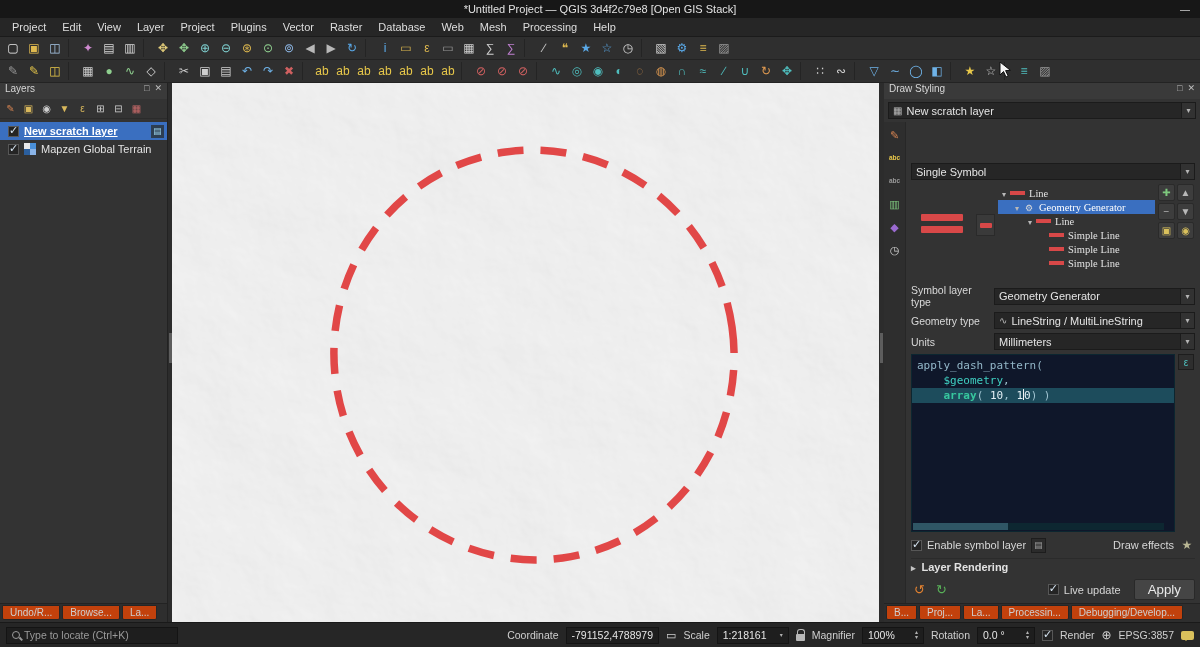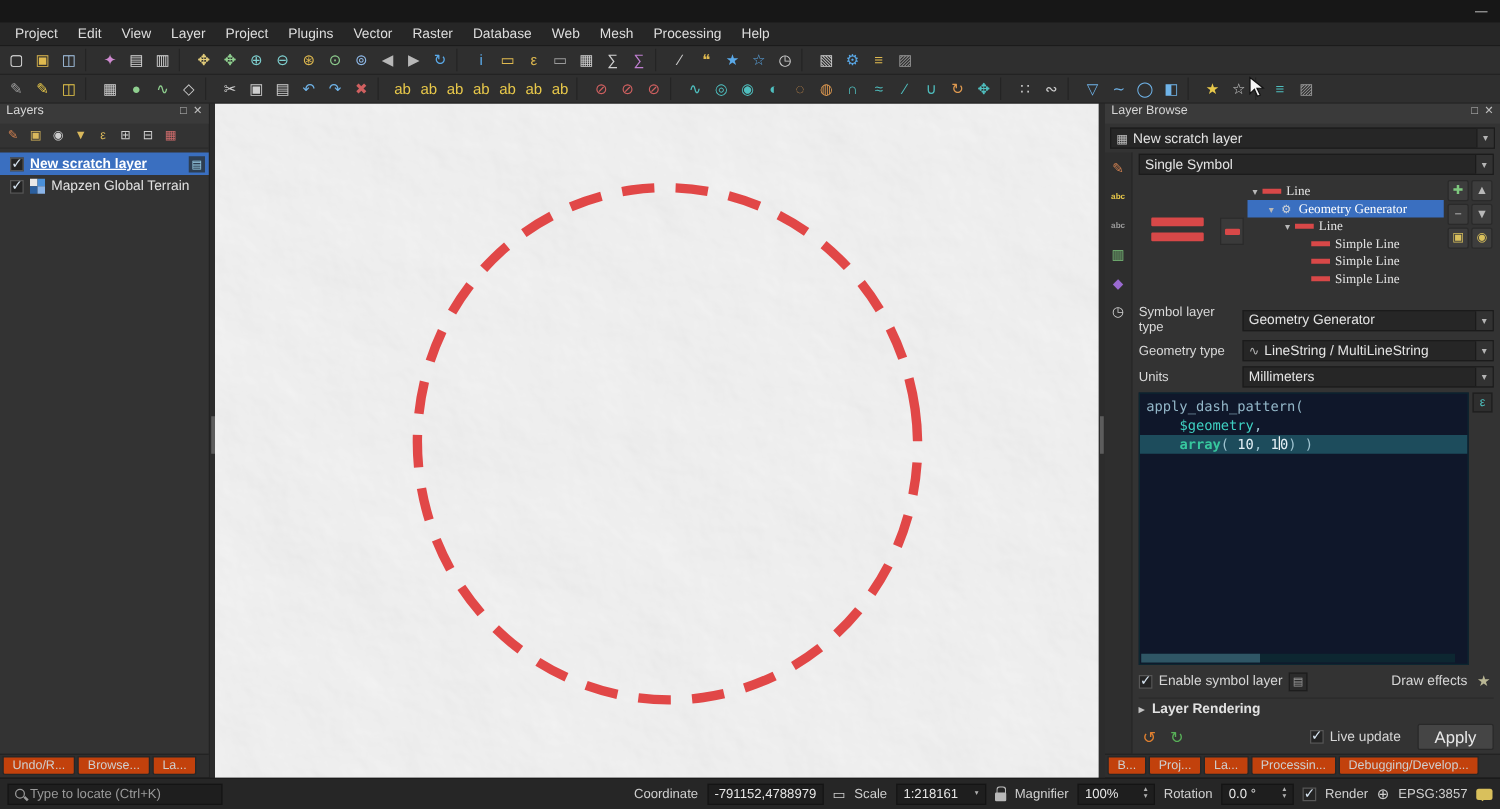--- a/index.html
+++ b/index.html
@@ -63,21 +63,21 @@
   .c-arrow { margin-left:auto; width:14px; align-self:stretch; display:flex; align-items:center; justify-content:center; background:#323232; border-left:1px solid #1b1b1b; color:#b5b5b5; }
   .c-arrow::before { content:"▾"; font-size:8px; }
   .combo .c-icon { font-size:10px; color:#b8b8b8; }
 
   #styling-body { display:flex; flex:1; min-height:0; margin-top:3px; }
   #strip { width:22px; background:#2e2e2e; border-right:1px solid #272727; display:flex; flex-direction:column; align-items:center; gap:7px; padding-top:5px; flex:none; }
   .strip-btn { width:16px; height:16px; display:flex; align-items:center; justify-content:center; }
   .strip-btn .glyph { font-size:11px; line-height:1; }
   .strip-btn .glyph.small { font-size:6.5px; font-weight:bold; }
 
-  #styling-content { flex:1; min-width:0; display:flex; flex-direction:column; gap:4px; padding:1px 5px 3px 5px; }
+  #styling-content { flex:1; min-width:0; display:flex; flex-direction:column; gap:4px; padding:1px 5px 3px 5px;margin-top:40px; }
   #symbol-area { height:96px; display:flex; gap:3px; flex:none; }
   #symbol-preview { width:62px; padding-top:30px; display:flex; flex-direction:column; gap:5px; align-items:center; flex:none; }
   .redbar { width:42px; height:7px; border-radius:1px; background:var(--symbol-red); }
   #symbol-swatch { width:19px; height:22px; margin-top:30px; background:#3a3a3a; border:1px solid #2a2a2a; display:flex; align-items:center; justify-content:center; flex:none; }
   .redbar.mini { width:12px; height:5px; }
   #symbol-tree { flex:1; min-width:0; padding-top:2px;font-family:Liberation Serif, serif; }
   .tree-row { height:14px; display:flex; align-items:center; gap:4px; font-size:10.5px; color:#e2e2e2; white-space:nowrap; overflow:hidden; }
   .tree-row.selected { background:var(--accent); color:#fff; }
   .tree-arrow { flex:none; }
   .tree-arrow::before { content:"▾"; font-size:8px; color:#b8b8b8; }
@@ -130,20 +130,21 @@
   .extent-icon::before { content:"▭"; color:#cfcfcf; font-size:11px; }
   .spacer { flex:1; }
 
   
   #cursor { position:absolute; left:999px; top:61px; z-index:99; }
 </style>
 </head>
 <body>
 
 <div id="titlebar">
+  <span>*Untitled Project — QGIS 3d4f2c79e8 [Open GIS Stack]</span>
   <span class="winbtns">
     <span>—</span>
   </span>
 </div>
 
 <div id="menubar">
 
 <div class="menu-item"><span>Project</span></div>
     <div class="menu-item"><span>Edit</span></div>
     <div class="menu-item"><span>View</span></div>
@@ -507,21 +508,21 @@
       <ellipse cx="362" cy="272" rx="200" ry="205" fill="none" style="stroke:var(--dash)" stroke-width="7.5" stroke-dasharray="26 17" transform="rotate(-8 362 272)"></ellipse>
     </svg>
   </div>
 
   <div class="vsplit">
       <span class="grip"></span>
     </div>
 
   <div id="styling-panel">
     <div class="panel-header">
-      <span>Layer Browse</span>
+      <span>Draw Styling</span>
       <span class="ph-icons">
         <span>□</span>
         <span>✕</span>
       </span>
     </div>
 
     <div class="row-pad">
       <div class="combo">
         <span class="c-icon">▦</span>
         <span>New scratch layer</span>

